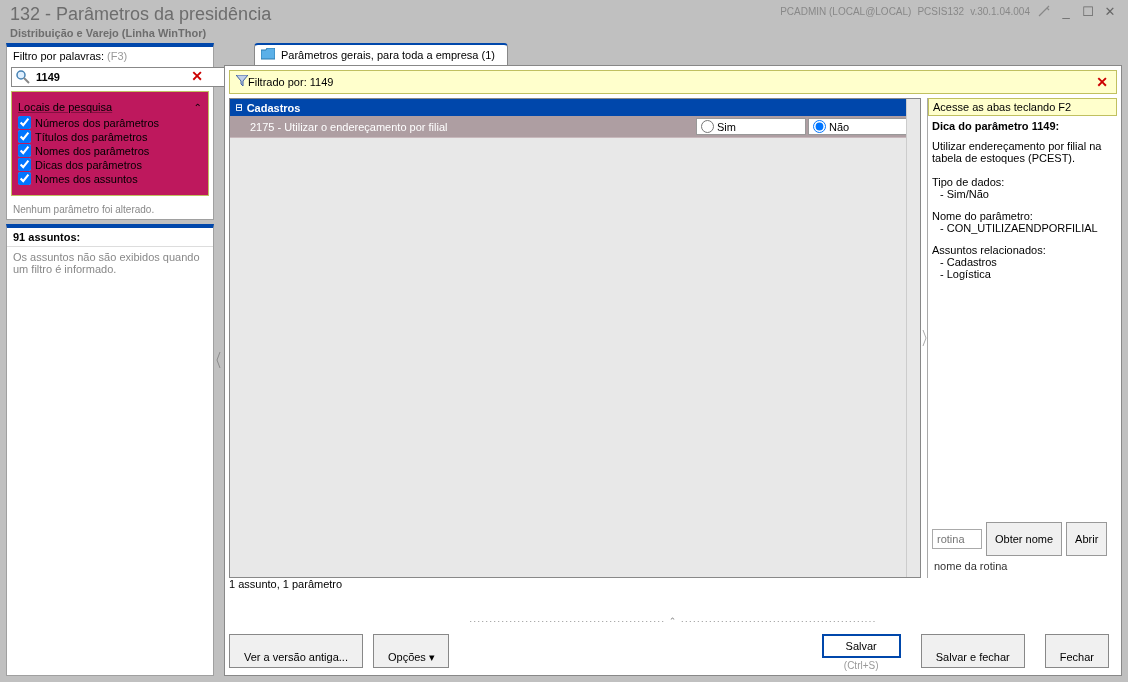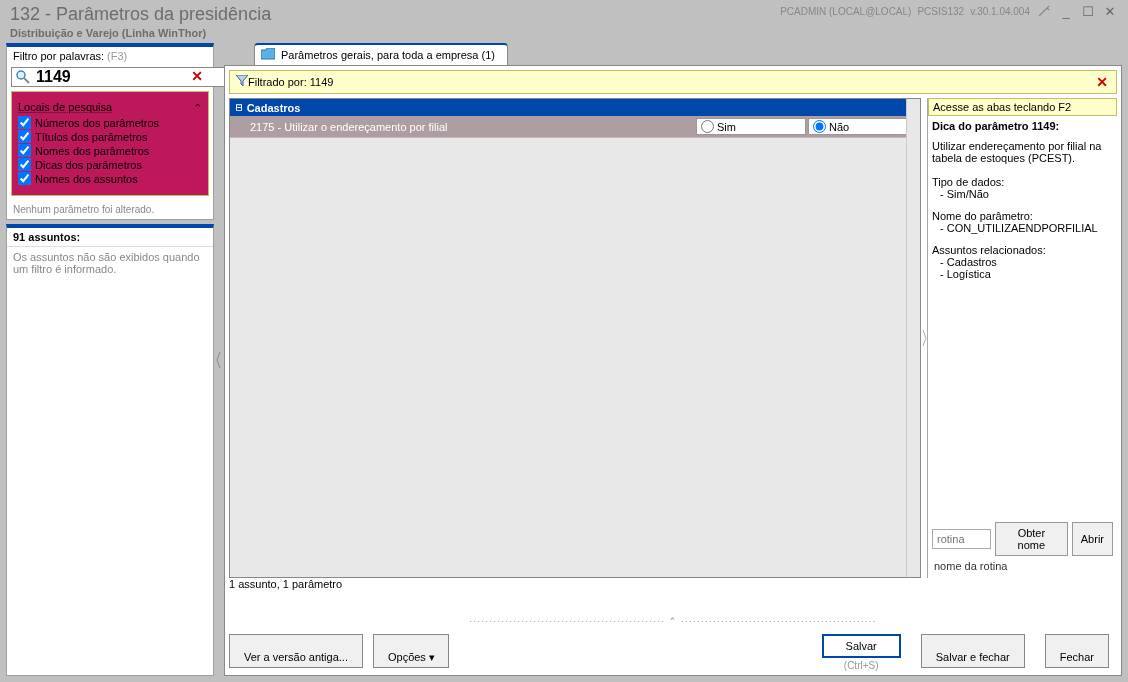--- a/index.html
+++ b/index.html
@@ -12,21 +12,21 @@
 .title-right { display: flex; align-items: center; gap: 6px; padding-bottom: 10px; }
 .title-meta { color: #888; font-size: 10px; }
 .win-btn { width: 16px; height: 14px; display: inline-flex; align-items: center; justify-content: center; color: #666; cursor: pointer; font-size: 13px; }
 .body-wrap { flex: 1; display: flex; padding: 4px 6px 6px 6px; gap: 2px; }
 .left-col { width: 208px; display: flex; flex-direction: column; gap: 4px; }
 .panel { background: #fff; border: 1px solid #a0a0a0; }
 .panel-topborder { border-top: 4px solid #0047ab; }
 .filter-header { padding: 3px 6px; font-size: 11px; display: flex; align-items: center; }
 .filter-header .f3 { color: #999; margin-left: 3px; }
 .search-row { display: flex; align-items: center; padding: 2px 4px 4px 4px; position: relative; }
-.search-input { flex: 1; border: 1px solid #888; height: 20px; padding: 0 36px 0 24px; font-size: 16px; font-weight: bold; }
+.search-input { flex: 1; border: 1px solid #888; height: 20px; padding: 0 36px 0 24px; font-size: 11px; font-weight: bold; }
 .search-icon { position: absolute; left: 8px; top: 4px; width: 16px; height: 16px; }
 .clear-x { position: absolute; right: 8px; top: 3px; width: 16px; height: 16px; color: #c00; font-weight: bold; font-size: 14px; text-align: center; cursor: pointer; }
 .yellow-box { background: #be185d; border: 1px solid #c0c060; margin: 0 4px 4px 4px; padding: 9px 6px; }
 .yellow-box .hdr { display: flex; justify-content: space-between; align-items: center; margin-bottom: 3px; }
 .yellow-box .hdr span:first-child { text-decoration: underline; text-decoration-color: rgba(0,0,0,0.3); }
 .chevup { font-size: 10px; cursor: pointer; }
 .check-row { display: flex; align-items: center; gap: 4px; margin: 1px 0; }
 .check-row input { margin: 0; }
 .status-line { color: #888; font-size: 10px; padding: 4px 6px 4px 6px; }
 .subjects-panel { flex: 1; display: flex; flex-direction: column; }
@@ -48,21 +48,21 @@
 .radio-cell { width: 110px; display: flex; align-items: center; gap: 3px; color: #000; background: #fff; padding: 1px 4px; border: 1px solid #999; margin-right: 2px; }
 .radio-cell input { margin: 0; }
 .right-side { width: 190px; border-left: 1px solid #aaa; display: flex; flex-direction: column; }
 .yellow-hint { background: #ffffcc; border: 1px solid #c0c060; padding: 2px 4px; margin-bottom: 4px; }
 .info-body { flex: 1; padding: 0 4px; overflow: hidden; }
 .info-body .ttl { font-weight: bold; margin-bottom: 8px; }
 .info-body p { margin-bottom: 12px; }
 .info-body .lbl { margin-bottom: 0; }
 .info-body .indent { margin-left: 8px; margin-bottom: 10px; }
 .routine-row { display: flex; gap: 4px; padding: 4px; align-items: center; }
-.routine-row input { border: 1px solid #aaa; height: 20px; padding: 0 4px; width: 59px; color: #888; }
+.routine-row input { border: 1px solid #aaa; height: 20px; padding: 0 4px; width: 50px; color: #888; }
 .small-btn { border: 1px solid #999; background: #f0f0f0; height: 34px; padding: 0 8px; cursor: pointer; }
 .routine-name { padding: 0 6px 6px 6px; color: #333; }
 .footer-row { padding: 0 4px 2px 4px; }
 .dotted-split { text-align: center; color: #888; font-size: 9px; letter-spacing: 1px; margin: 24px 0 8px 0; user-select: none; }
 .bottom-btns { display: flex; justify-content: space-between; align-items: flex-start; padding: 0 12px 4px 4px; }
 .bottom-left { display: flex; gap: 10px; }
 .bottom-right { display: flex; gap: 20px; align-items: flex-start; }
 .std-btn { border: 1px solid #888; background: #f0f0f0; height: 24px; padding: 16px 14px; cursor: pointer; font-size: 11px; }
 .save-btn { border: 2px solid #0047ab; background: #fff; height: 24px; padding: 0 22px; cursor: pointer; font-size: 11px; }
 .save-wrap { display: flex; flex-direction: column; align-items: center; }

